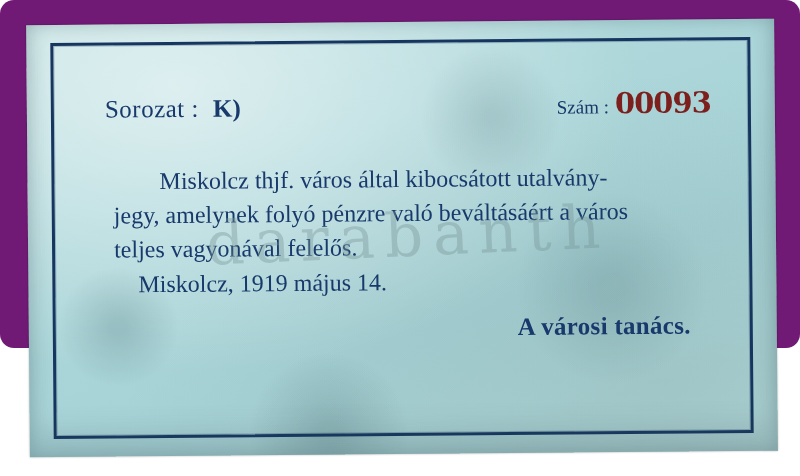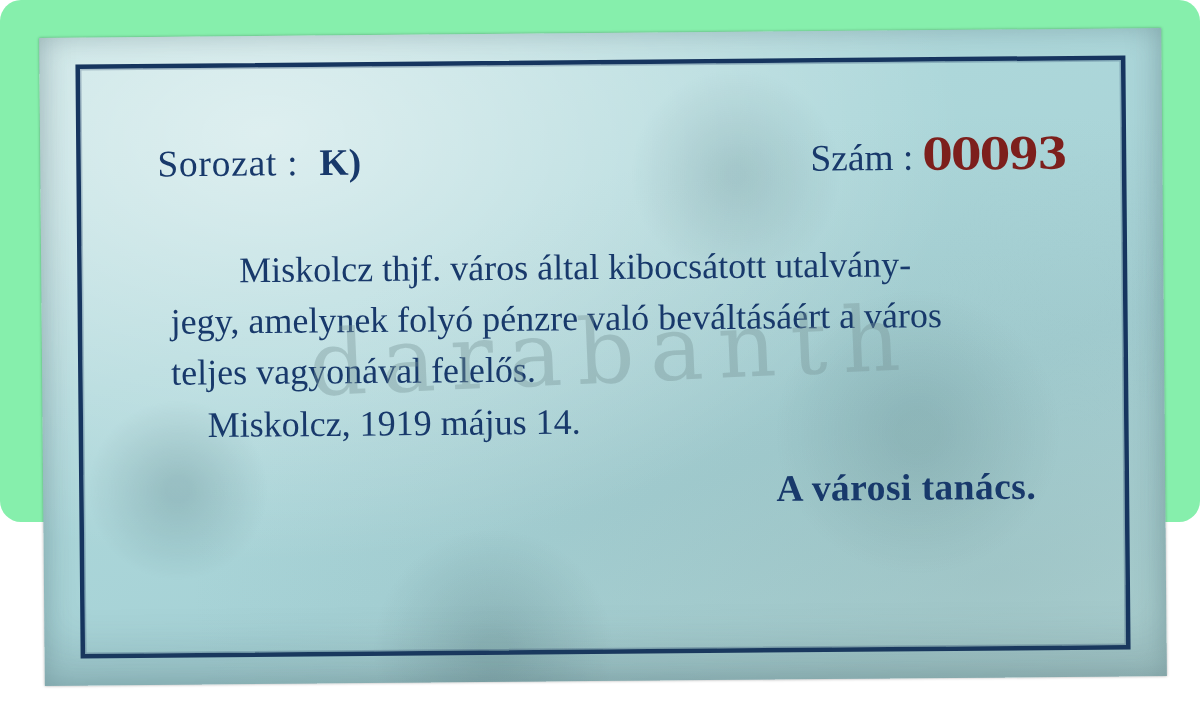--- a/index.html
+++ b/index.html
@@ -11,21 +11,21 @@
     width: 800px;
     height: 476px;
     overflow: hidden;
     font-family: "Liberation Serif", serif;
   }
 
   #scan {
     position: relative;
     width: 800px;
     height: 348px;
-    background: #86efac;
+    background: #701a75;
     border-radius: 14px;
   }
 
   
   .paper {
     position: absolute;
     left: 28px;
     top: 22px;
     width: 748px;
     height: 432px;
@@ -85,21 +85,21 @@
   .serial-value {
     font-size: 25px;
     font-weight: bold;
     margin-left: 10px;
   }
   .num-group {
     display: flex;
     align-items: baseline;
   }
   .num-label {
-    font-size: 25px;
+    font-size: 19px;
   }
   .num-value {
     font-size: 29px;
     font-weight: bold;
     color: #7d1f1c;
     letter-spacing: -1px;
     margin-left: 6px;
     font-family: "DejaVu Serif", serif;
   }
 

